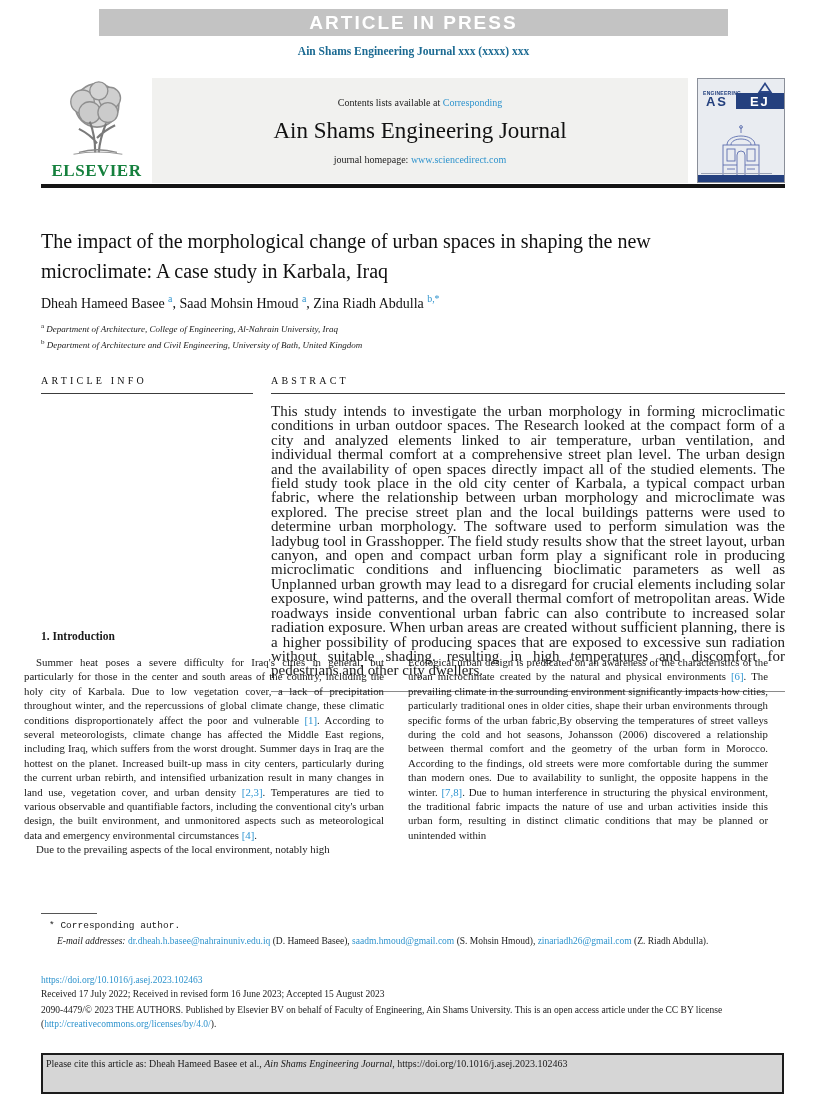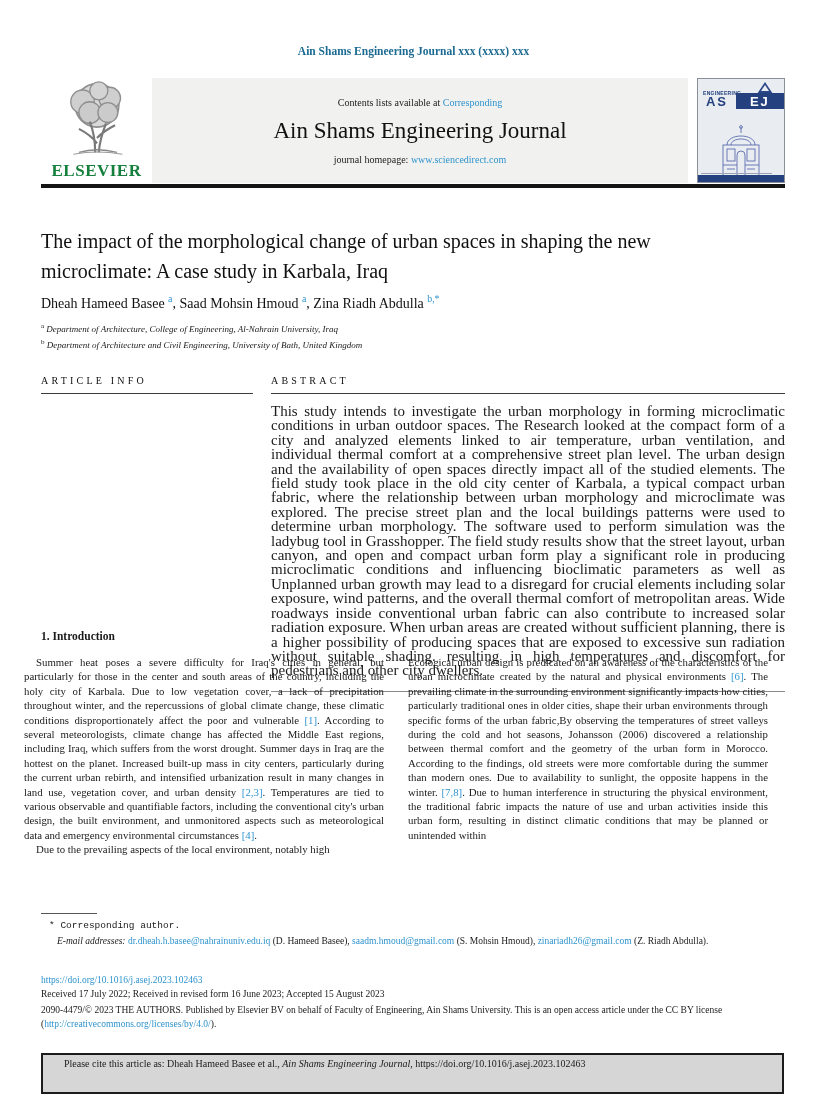--- a/index.html
+++ b/index.html
@@ -68,27 +68,30 @@
   .footnote-rule { position:absolute; left:41px; top:913px; width:56px; border-top:1px solid #555; }
   .footnotes { position:absolute; left:41px; top:919px; width:744px; font-size:9.5px; line-height:1.55; }
   .fn-corresponding { text-indent:8px;font-family:Liberation Mono, monospace; }
   .fn-emails { text-indent:16px; }
   .doi-line { position:absolute; left:41px; top:975px; font-size:9.5px; }
   .received-line { position:absolute; left:41px; top:989px; width:744px; font-size:9.5px; }
   .license-line { position:absolute; left:41px; top:1003px; width:744px; font-size:9.5px; line-height:1.5; }
 
   
   .cite-box { position:absolute; left:41px; top:1053px; width:743px; height:41px; background:#d6d6d6;
-              border:2px solid #1c1c1c; padding:3px 21px; font-size:10px; }
+              border:2px solid #1c1c1c; padding:3px 3px; font-size:10px; }
 </style>
 </head>
 <body>
 
 <div class="page">
 
+  <div class="banner">
+    <span>ARTICLE IN PRESS</span>
+  </div>
   <div class="journal-line">Ain Shams Engineering Journal xxx (xxxx) xxx</div>
 
   <div class="header">
     <div class="logo-col">
       <span>
         <svg width="92" height="76" viewBox="0 0 100 84">
           <g fill="none" stroke="#8f8f8f">
             <circle cx="50" cy="28" r="24" stroke-width="2" fill="#d9d9d9"></circle>
             <circle cx="34" cy="24" r="13" stroke-width="1.5" fill="#cfcfcf"></circle>
             <circle cx="64" cy="20" r="12" stroke-width="1.5" fill="#cfcfcf"></circle>

